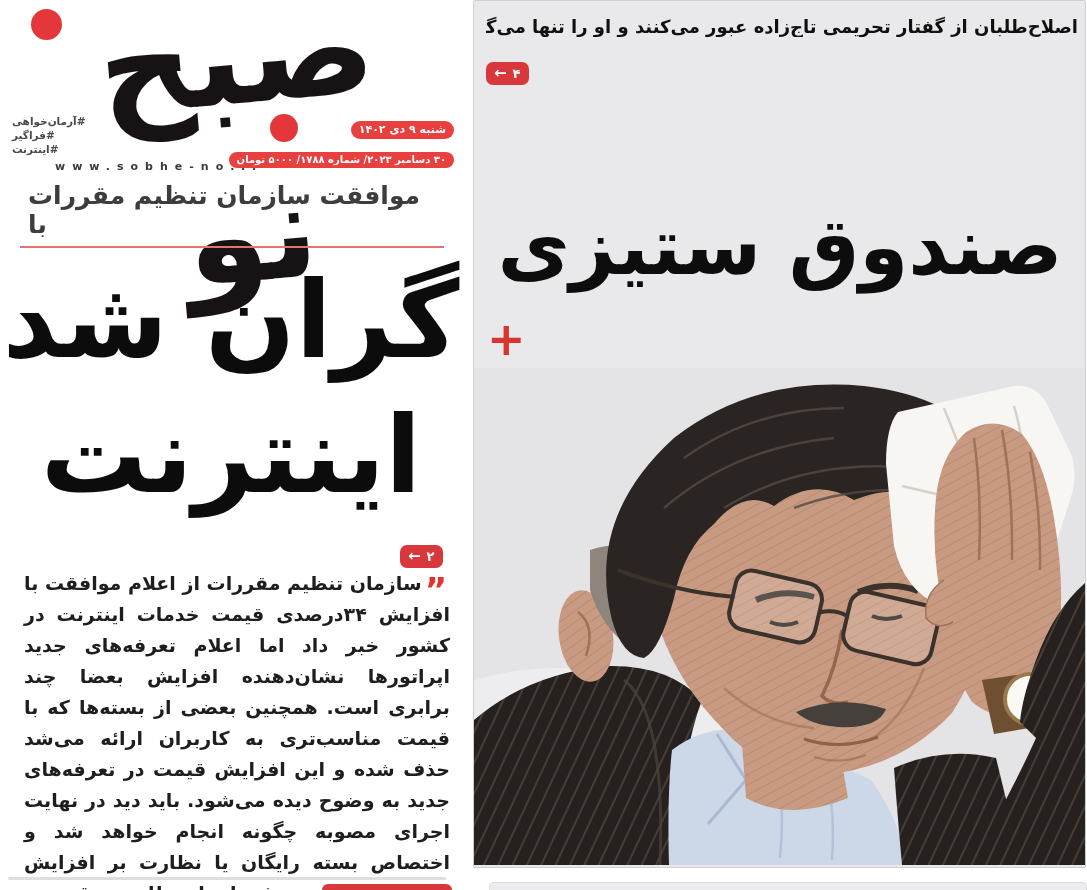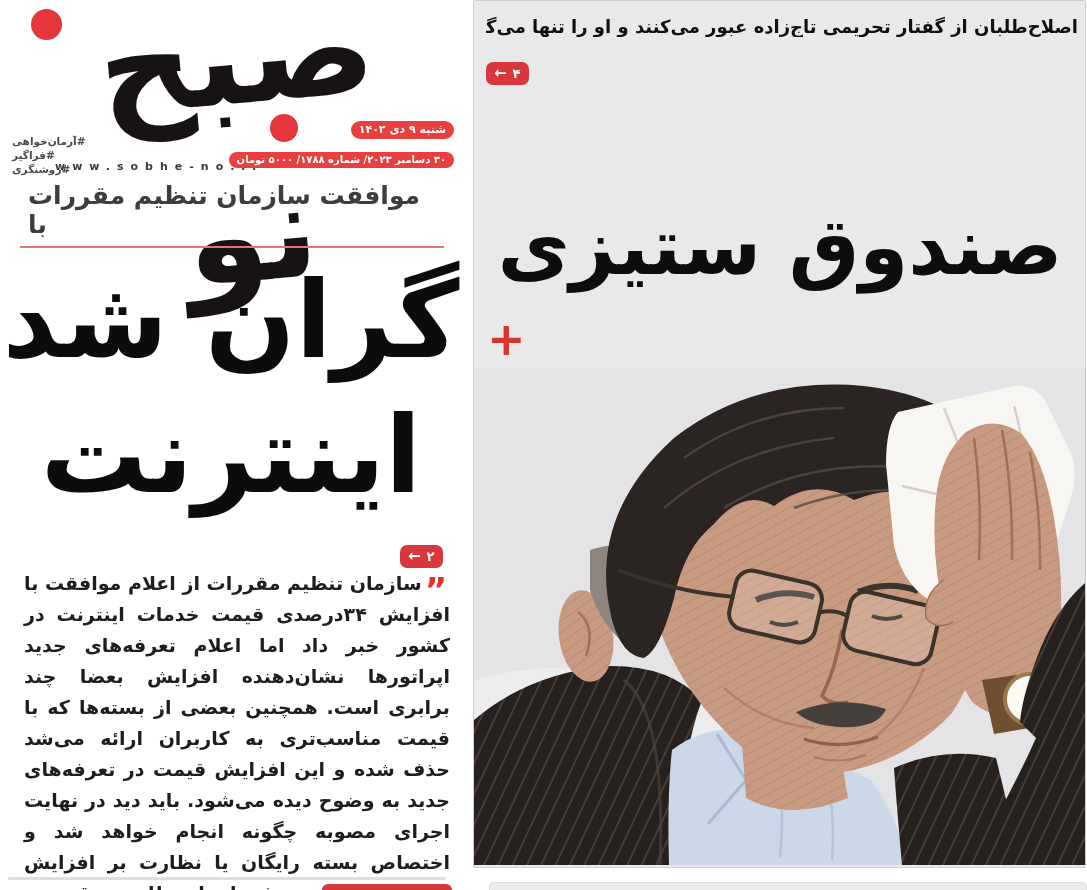--- a/index.html
+++ b/index.html
@@ -18,21 +18,21 @@
     transform:rotate(-5deg); letter-spacing:-4px;
   }
   .logo-dot { border-radius:50%; background:#e3373c; }
   .logo-dot1 { left:31px; top:9px;  width:31px; height:31px; }
   .logo-dot2 { left:270px; top:114px; width:28px; height:28px; }
   .website {
     left:55px; top:120px; font-size:11px; font-weight:bold;
     letter-spacing:7px; color:#3a3a3a;margin-top:40px;
   }
   .hashtags {
-    left:12px; top:134px; font-size:10.5px; font-weight:bold; color:#4a4a4a;
+    left:12px; top:114px; font-size:10.5px; font-weight:bold; color:#4a4a4a;
     direction:rtl; text-align:left; line-height:1.35;
   }
   .dates {
     left:0; top:121px; width:454px;
     display:flex; flex-direction:column; align-items:flex-end; gap:13px;
   }
   .date-badge {
     background:#e8403f; color:#fff; font-weight:bold;
     border-radius:9px; padding:2px 8px 3px; white-space:nowrap; direction:rtl;
   }
@@ -110,21 +110,21 @@
 
   <div class="abs logo">صبح نو</div>
   <div class="abs logo-dot logo-dot1"></div>
   <div class="abs logo-dot logo-dot2"></div>
 
   <div class="abs website">www.sobhe-no.ir</div>
 
   <div class="abs hashtags">
     <div>#آرمان‌خواهی</div>
     <div>#فراگیر</div>
-    <div>#روشنگری</div>
+    <div>#اینترنت</div>
   </div>
 
   <div class="abs dates">
     <span class="date-badge l1">شنبه ۹ دی ۱۴۰۲</span>
     <span class="date-badge l2">۳۰ دسامبر ۲۰۲۳/ شماره ۱۷۸۸/ ۵۰۰۰ تومان</span>
   </div>
 
   <div class="abs kicker">
     <div><span class="kicker-line">موافقت سازمان تنظیم مقررات با</span></div>
   </div>

